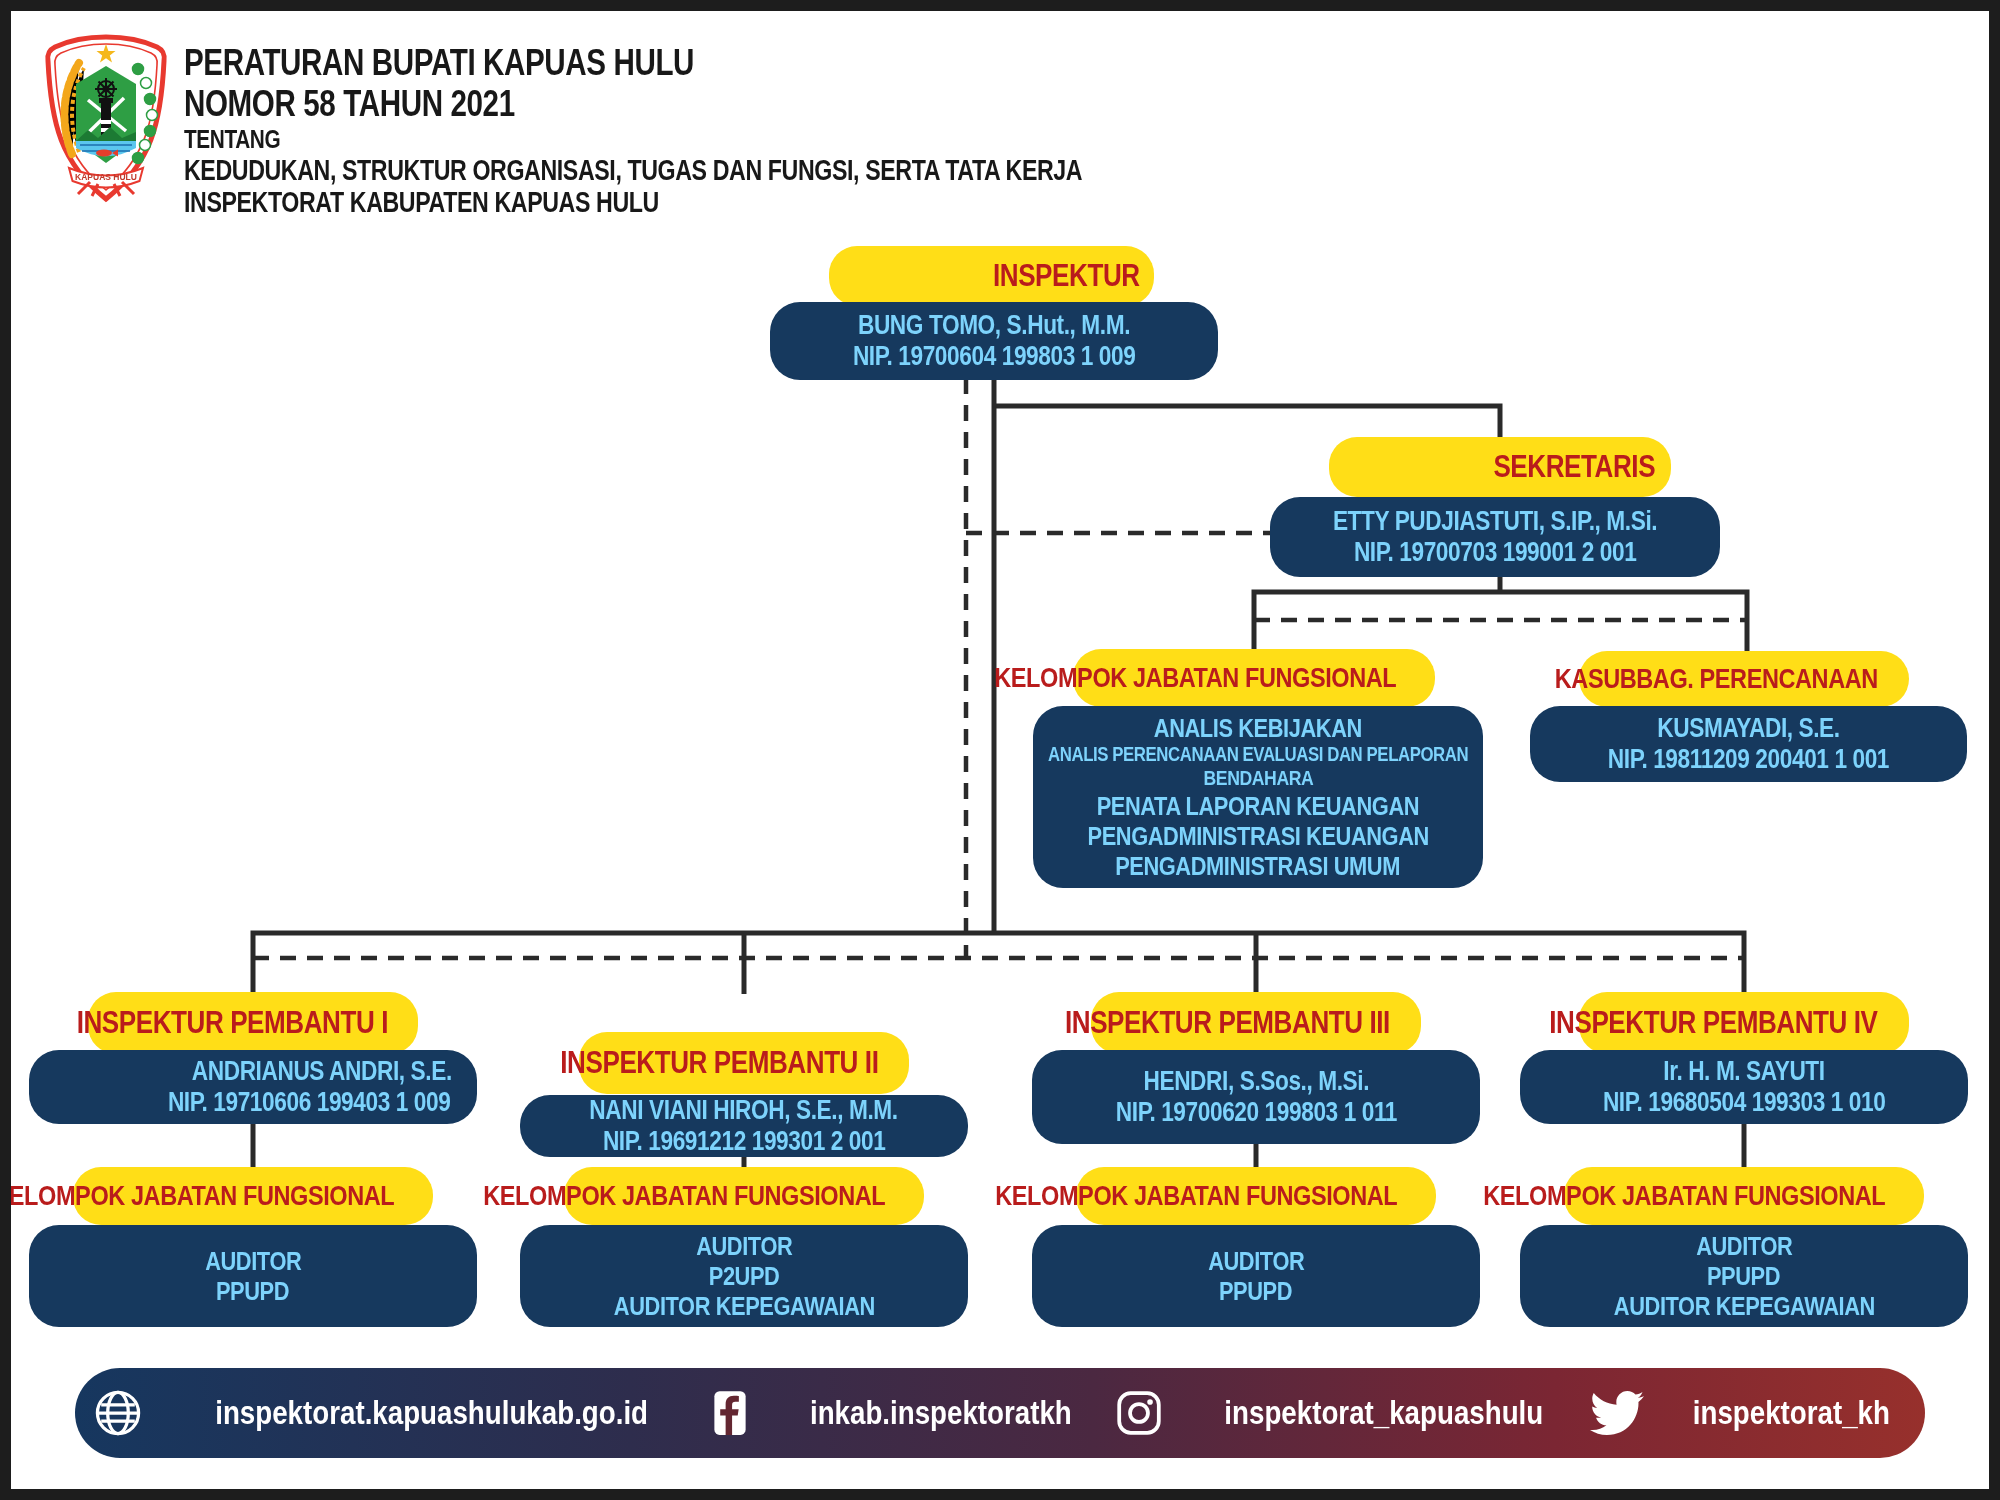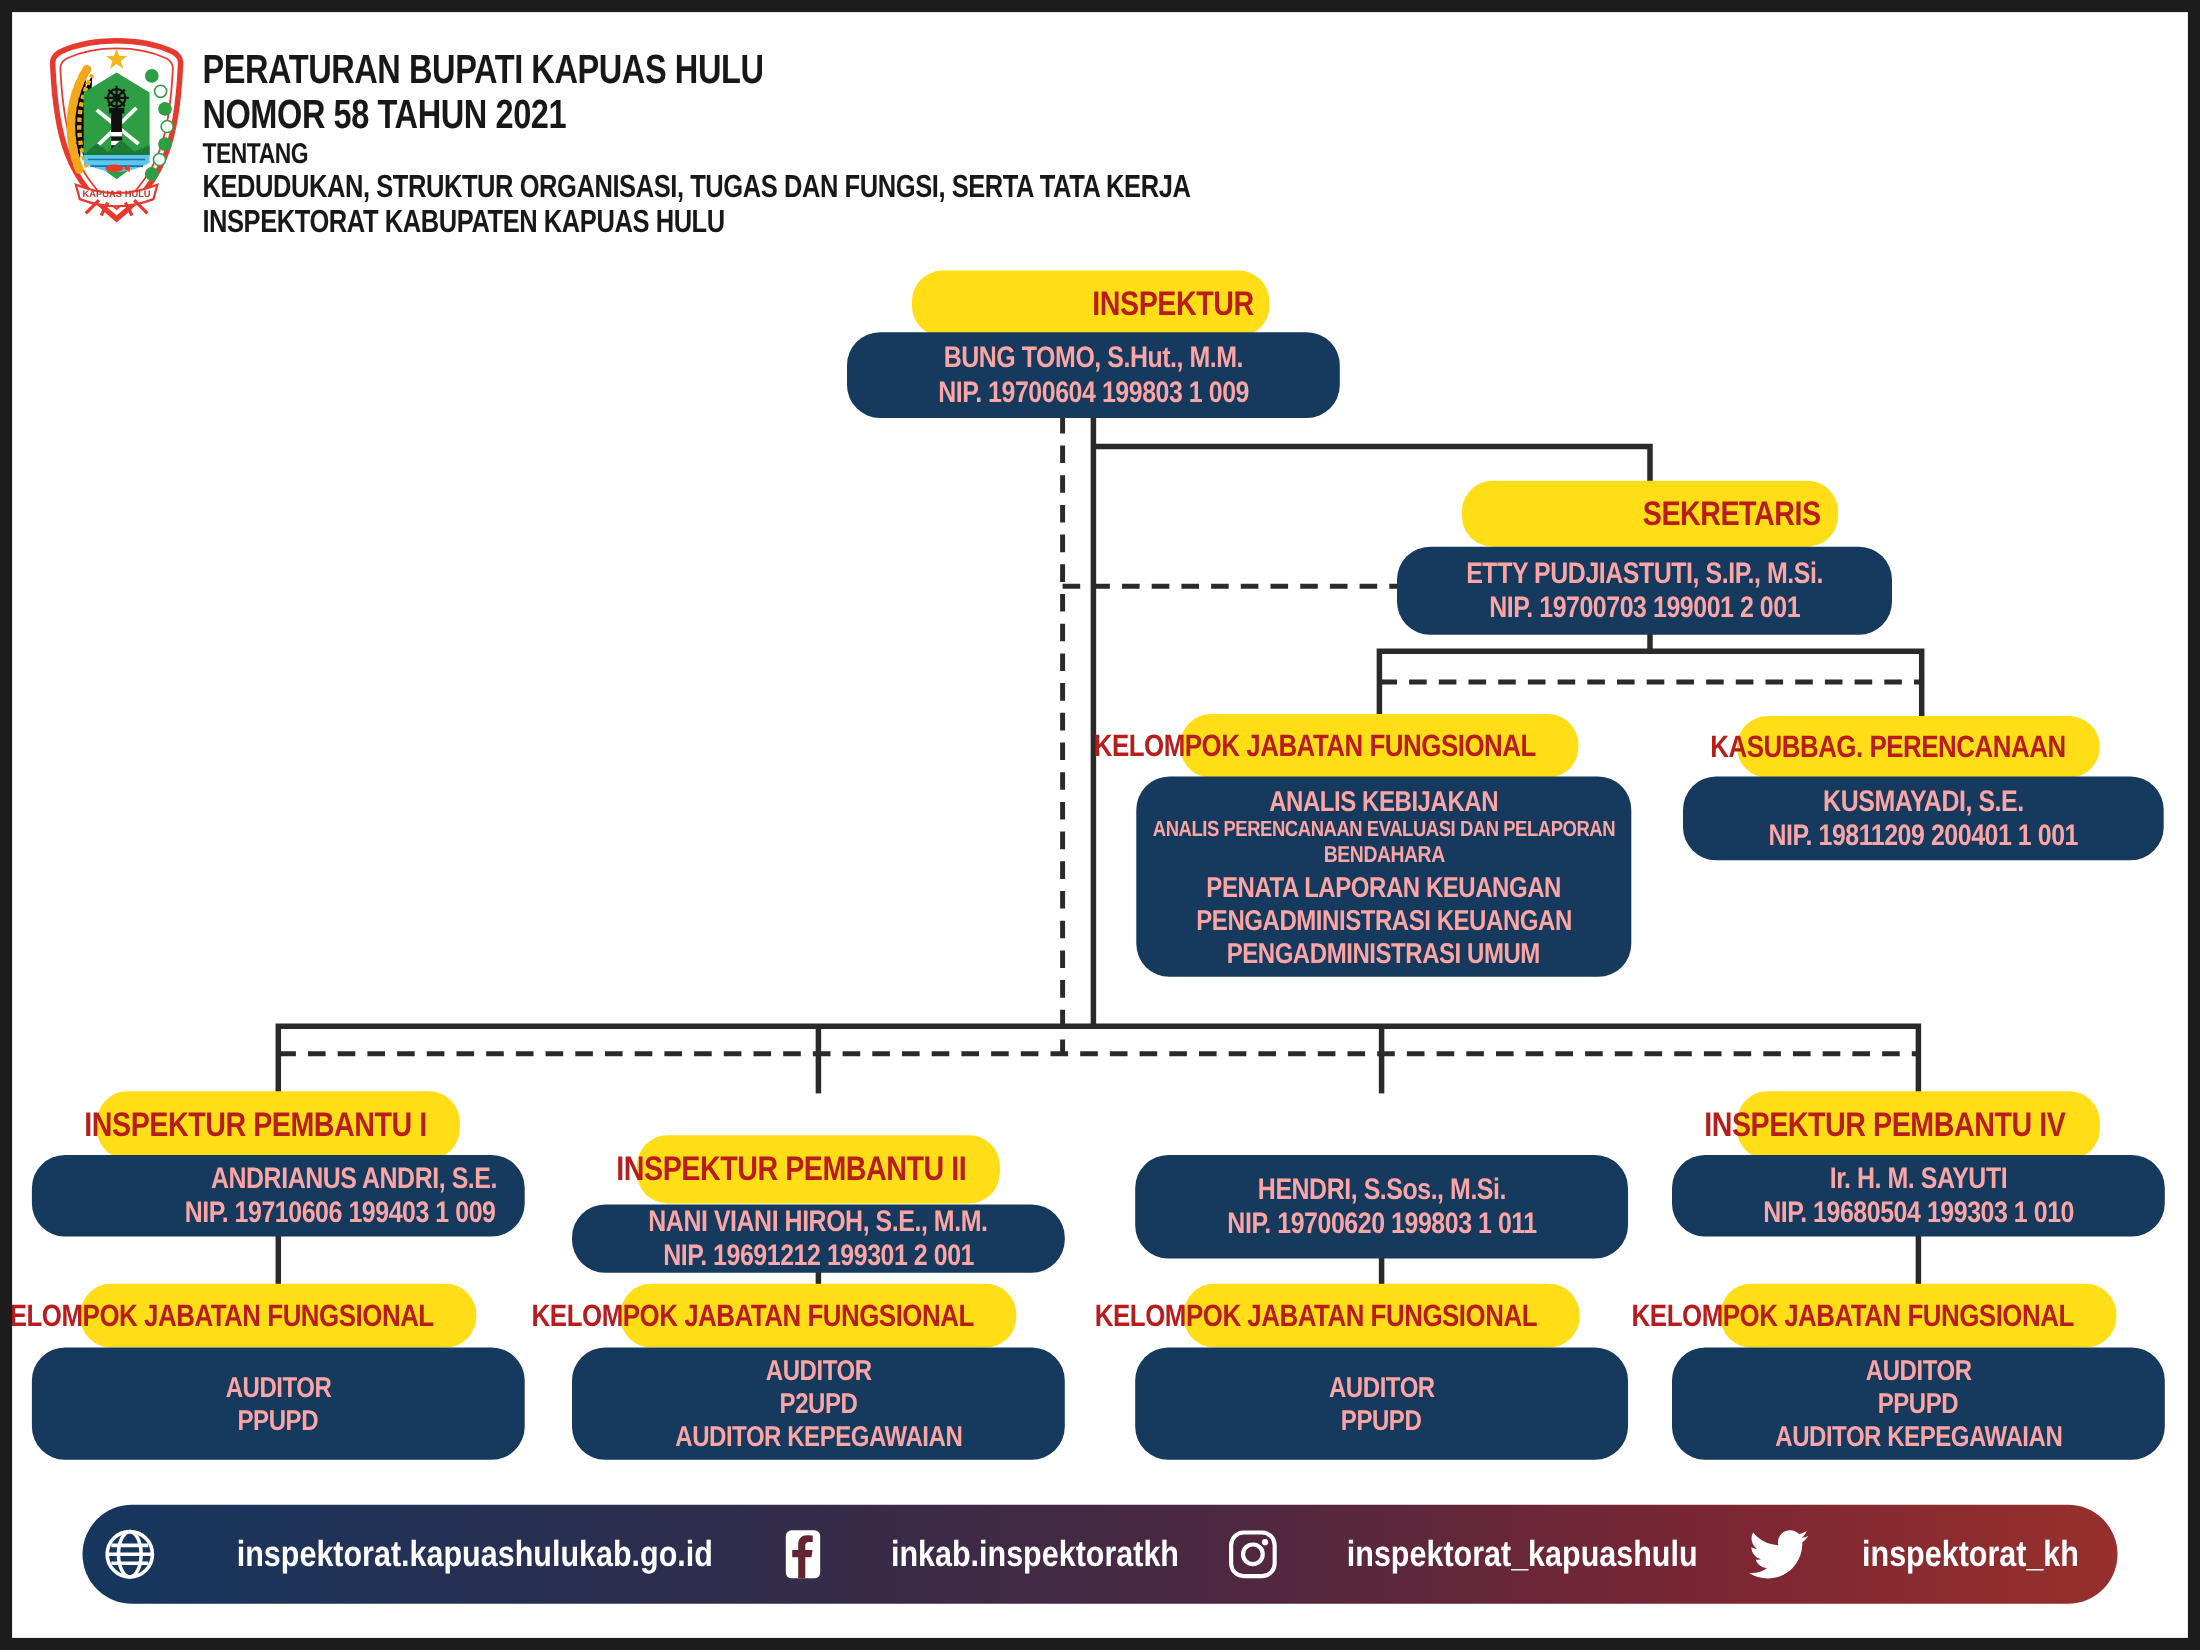--- a/index.html
+++ b/index.html
@@ -11,21 +11,21 @@
   svg.connectors{position:absolute;left:0;top:0;z-index:0;}
 
   .pill{
     position:absolute;z-index:1;background:#ffde17;border-radius:28px;
     display:flex;align-items:center;justify-content:flex-end;
     color:#b91c1c;font-weight:700;
   }
   .box{
     position:absolute;z-index:2;background:#16395e;border-radius:30px;
     display:flex;flex-direction:column;align-items:center;justify-content:center;
-    color:#fca5a5;font-weight:700;text-align:center;line-height:1.16;
+    color:#7dd3fc;font-weight:700;text-align:center;line-height:1.16;
   }
   .cond{display:inline-block;transform:scaleX(.84);white-space:nowrap;letter-spacing:-.5px;}
   .pill .cond{font-size:31px;}
   .pill.psmall .cond{font-size:28px;}
   .box .cond{font-size:27px;}
   .box .msmall{font-size:20px;}
   .box .mmid{font-size:21px;}
   .box .mbig{font-size:26px;}
 
   .logo{position:absolute;left:38px;top:32px;z-index:2;}
@@ -179,20 +179,23 @@
   </div>
   <div class="pill psmall" style="left:564px;top:1167px;width:360px;height:58px;">
     <span class="cond">KELOMPOK JABATAN FUNGSIONAL</span>
   </div>
   <div class="box" style="left:520px;top:1225px;width:448px;height:102px;">
     <span class="cond mbig">AUDITOR</span>
     <span class="cond mbig">P2UPD</span>
     <span class="cond mbig">AUDITOR KEPEGAWAIAN</span>
   </div>
 
+  <div class="pill" style="left:1091px;top:992px;width:330px;height:62px;">
+    <span class="cond">INSPEKTUR PEMBANTU III</span>
+  </div>
   <div class="box" style="left:1032px;top:1050px;width:448px;height:94px;">
     <span class="cond">HENDRI, S.Sos., M.Si.</span>
     <span class="cond">NIP. 19700620 199803 1 011</span>
   </div>
   <div class="pill psmall" style="left:1076px;top:1167px;width:360px;height:58px;">
     <span class="cond">KELOMPOK JABATAN FUNGSIONAL</span>
   </div>
   <div class="box" style="left:1032px;top:1225px;width:448px;height:102px;">
     <span class="cond mbig">AUDITOR</span>
     <span class="cond mbig">PPUPD</span>

